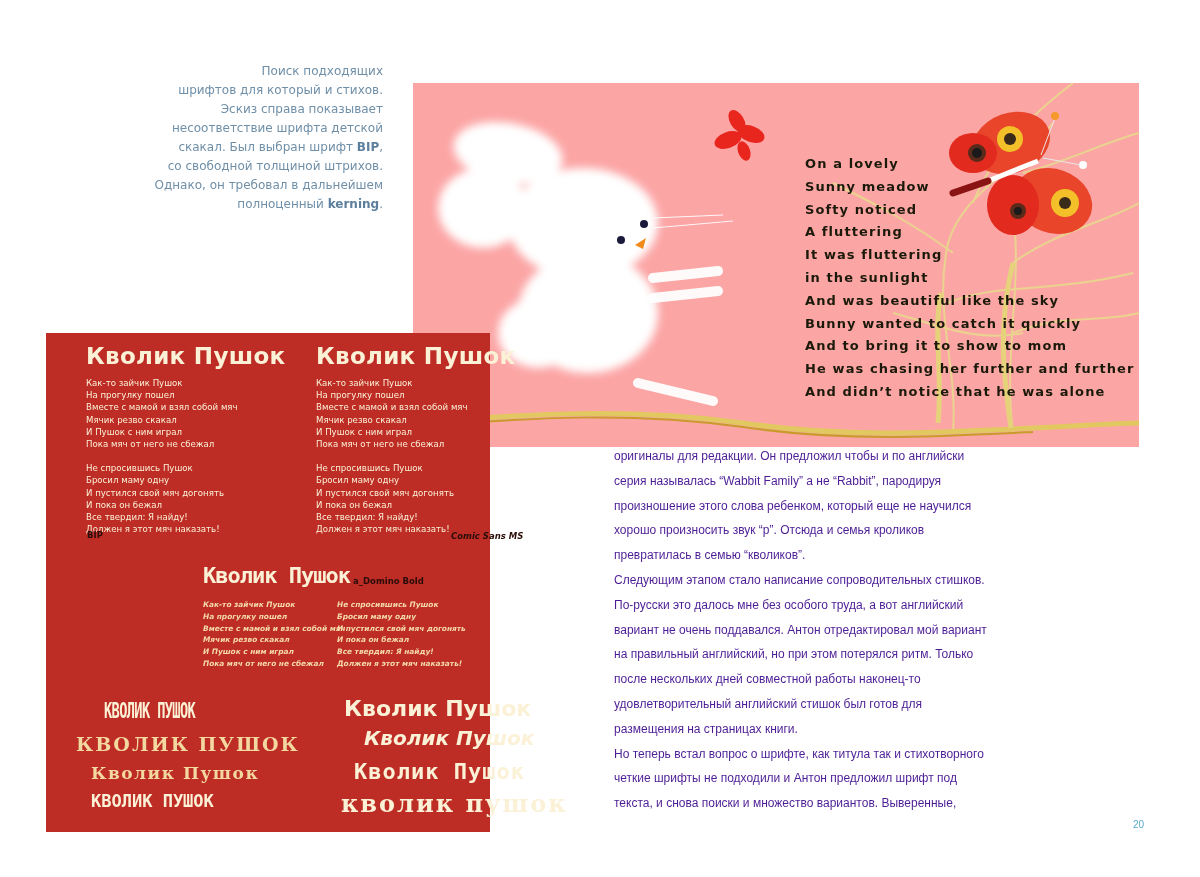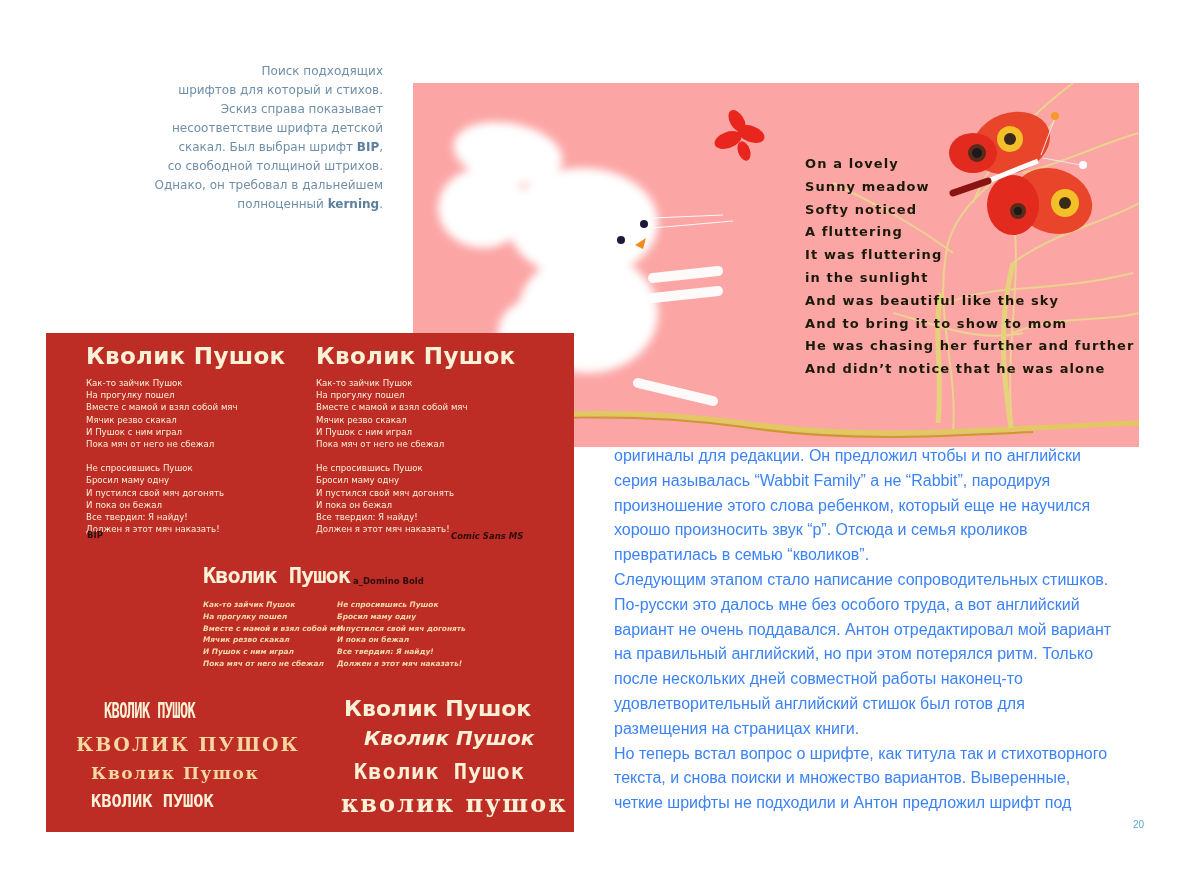--- a/index.html
+++ b/index.html
@@ -24,37 +24,37 @@
   .illus svg { position: absolute; left: 0; top: 0; }
   .poem {
     position: absolute; left: 392px; top: 70px;
     font-family: "DejaVu Sans", sans-serif; font-weight: bold;
     font-size: 13px; letter-spacing: 1.1px; color: #1b1a0a; line-height: 22.8px;
   }
   .poem .pl { display: block; white-space: nowrap; }
 
   
   .sheet {
-    position: absolute; left: 46px; top: 333px; width: 528px; height: 499px;
+    position: absolute; left: 46px; top: 333px; width: 444px; height: 499px;
     background: #bd2d26; color: #fbf1d6;
   }
   .blk { position: absolute; }
   .blk .ttl { font-family: "DejaVu Sans", sans-serif; font-weight: bold; font-size: 23px; letter-spacing: 0.3px; white-space: nowrap; }
   .blk .vl { display: block; font-size: 8.6px; line-height: 12.2px; white-space: nowrap; font-family: "DejaVu Sans", sans-serif; }
   .blk .gap { height: 12px; }
   .lbl { position: absolute; font-size: 8.5px; font-weight: bold; color: #2a0c08; white-space: nowrap; font-family: "DejaVu Sans", sans-serif; }
   .dom .ttl { font-family: "DejaVu Sans Mono", monospace; font-size: 22px; font-weight: bold; letter-spacing: -1px; }
   .dom .vl { font-size: 7.4px; line-height: 11.8px; font-weight: bold; font-style: italic; color: #f4d9a8; }
   .sample { position: absolute; white-space: nowrap; font-weight: bold; }
 
   
   .body-text {
     position: absolute; left: 614px; top: 444px; width: 540px;
-    font-family: "Liberation Sans", sans-serif; font-size: 16px; line-height: 24.8px;
-    color: #3b82f6;
+    font-family: "Liberation Sans", sans-serif; font-size: 12px; line-height: 24.8px;
+    color: #4c1d95;
   }
   .body-text .bl { display: block; white-space: nowrap; }
   .page-num {
     position: absolute; left: 1133px; top: 819px; font-size: 10px; color: #5aa7cc;
     font-family: "Liberation Sans", sans-serif;
   }
 </style>
 </head>
 <body>
 
@@ -146,20 +146,21 @@
     </g>
   </svg>
   <div class="poem">
     <span class="pl">On a lovely</span>
     <span class="pl">Sunny meadow</span>
     <span class="pl">Softy noticed</span>
     <span class="pl">A fluttering</span>
     <span class="pl">It was fluttering</span>
     <span class="pl">in the sunlight</span>
     <span class="pl">And was beautiful like the sky</span>
+    <span class="pl">Bunny wanted to catch it quickly</span>
     <span class="pl">And to bring it to show to mom</span>
     <span class="pl">He was chasing her further and further</span>
     <span class="pl">And didn’t notice that he was alone</span>
   </div>
 </div>
 
 <div class="sheet">
 
   <div class="blk" style="left:40px; top:10px;">
     <div class="ttl">Кволик Пушок</div>
@@ -238,17 +239,17 @@
   <span class="bl">хорошо произносить звук “р”. Отсюда и семья кроликов</span>
   <span class="bl">превратилась в семью “кволиков”.</span>
   <span class="bl">Следующим этапом стало написание сопроводительных стишков.</span>
   <span class="bl">По-русски это далось мне без особого труда, а вот английский</span>
   <span class="bl">вариант не очень поддавался. Антон отредактировал мой вариант</span>
   <span class="bl">на правильный английский, но при этом потерялся ритм. Только</span>
   <span class="bl">после нескольких дней совместной работы наконец-то</span>
   <span class="bl">удовлетворительный английский стишок был готов для</span>
   <span class="bl">размещения на страницах книги.</span>
   <span class="bl">Но теперь встал вопрос о шрифте, как титула так и стихотворного</span>
+  <span class="bl">четкие шрифты не подходили и Антон предложил шрифт под</span>
   <span class="bl">текста, и снова поиски и множество вариантов. Выверенные,</span>
-  <span class="bl">четкие шрифты не подходили и Антон предложил шрифт под</span>
 </div>
 
 <div class="page-num">20</div>
 
 </body></html>

